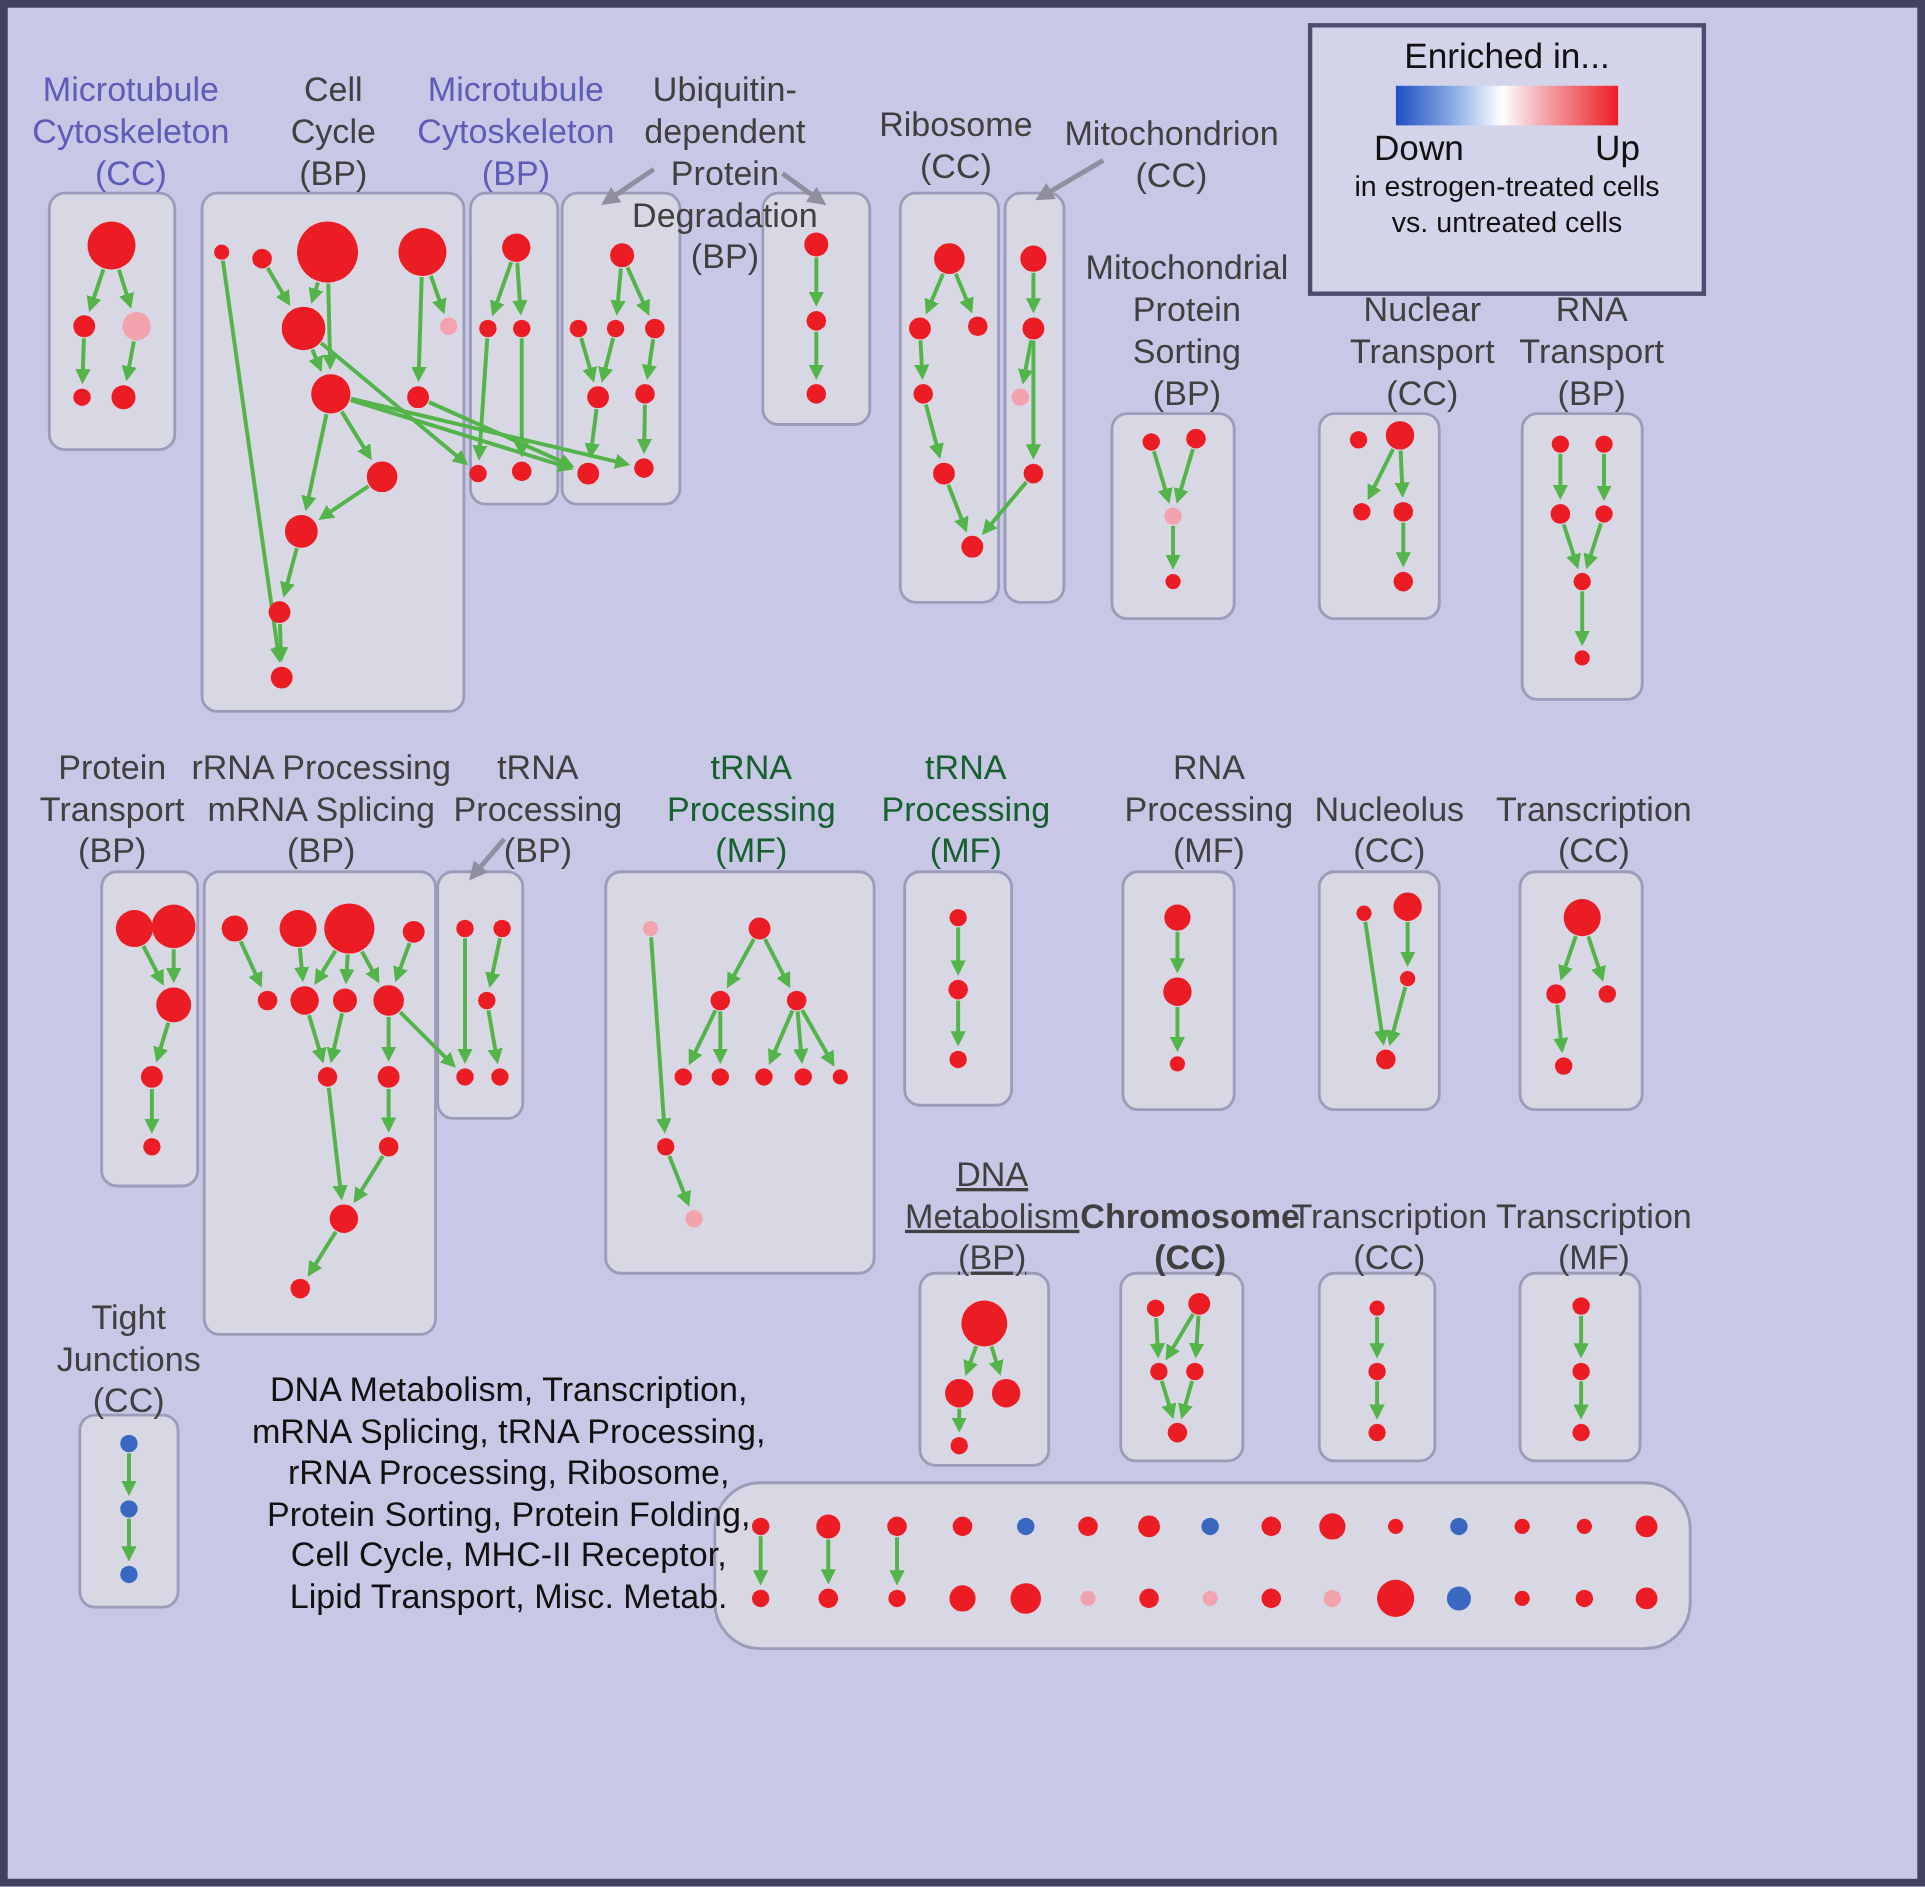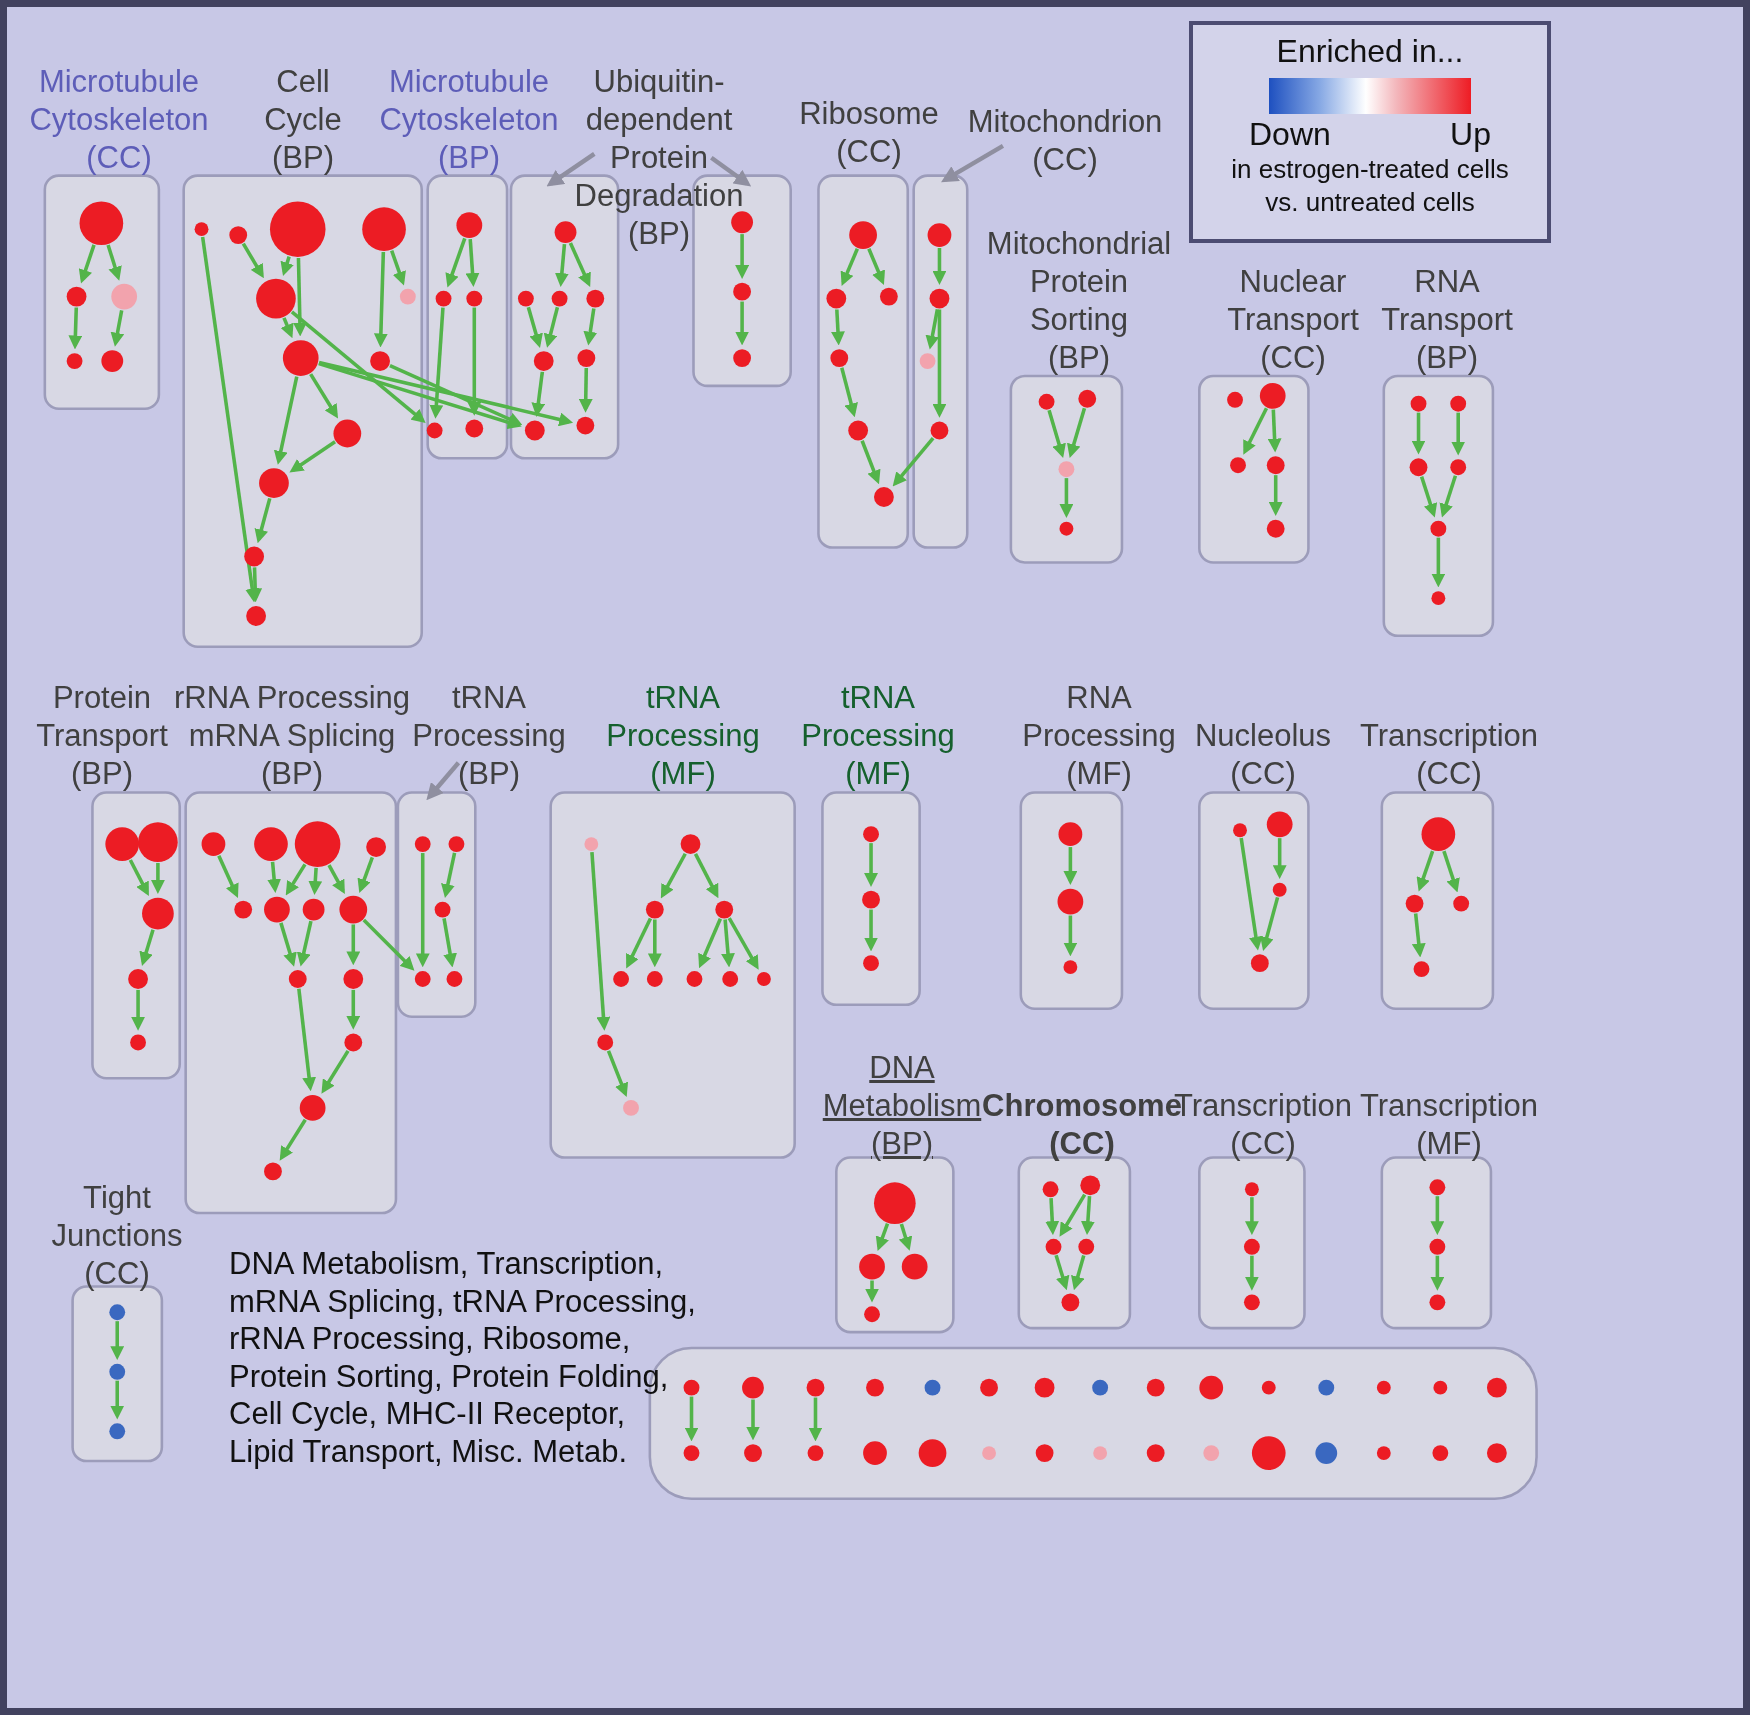--- a/index.html
+++ b/index.html
@@ -10,33 +10,33 @@
   }
   #net-svg{position:absolute;left:0;top:0;width:100%;height:100%;}
   #label-layer{position:absolute;left:0;top:0;width:100%;height:100%;pointer-events:none;padding-left:24px;}
   .glabel{
     position:absolute;width:340px;text-align:center;
     font-size:31px;line-height:38px;white-space:pre-line;color:#404040;
   }
   .glabel.c-b{color:#5d5db8;}
   .glabel.c-g{color:#15602d;}
   #legend{
-    position:absolute;left:1182px;top:14px;width:362px;height:222px;box-sizing:border-box;
+    position:absolute;left:1182px;top:14px;width:362px;height:248px;box-sizing:border-box;
     background:#d3d3ea;border:4px solid #4c4c72;text-align:center;
   }
   .lg-title{font-size:32px;margin-top:8px;color:#111;}
   .lg-bar{
     width:202px;height:36px;margin:8px auto 2px;
     background:linear-gradient(90deg,#1e50c0 0%,#86a8e4 25%,#ffffff 48%,#f3b7bc 63%,#ee1c24 100%);
   }
   .lg-row{display:flex;justify-content:space-between;padding:0 56px;font-size:32px;color:#111;}
   .lg-sub{font-size:26px;line-height:33px;color:#111;}
   #bottom-note{
     position:absolute;left:222px;top:1238px;font-size:31px;line-height:37.5px;
-    color:#111;white-space:pre-line;text-align:left;
+    color:#111;white-space:pre-line;text-align:center;
   }
 </style>
 </head>
 <body>
 
 <div id="figure">
 
   <svg id="net-svg" viewBox="0 0 1750 1715">
     <defs>
       <marker id="ah-green" viewBox="0 0 10 10" refX="7" refY="5" markerWidth="14" markerHeight="14" markerUnits="userSpaceOnUse" orient="auto">

